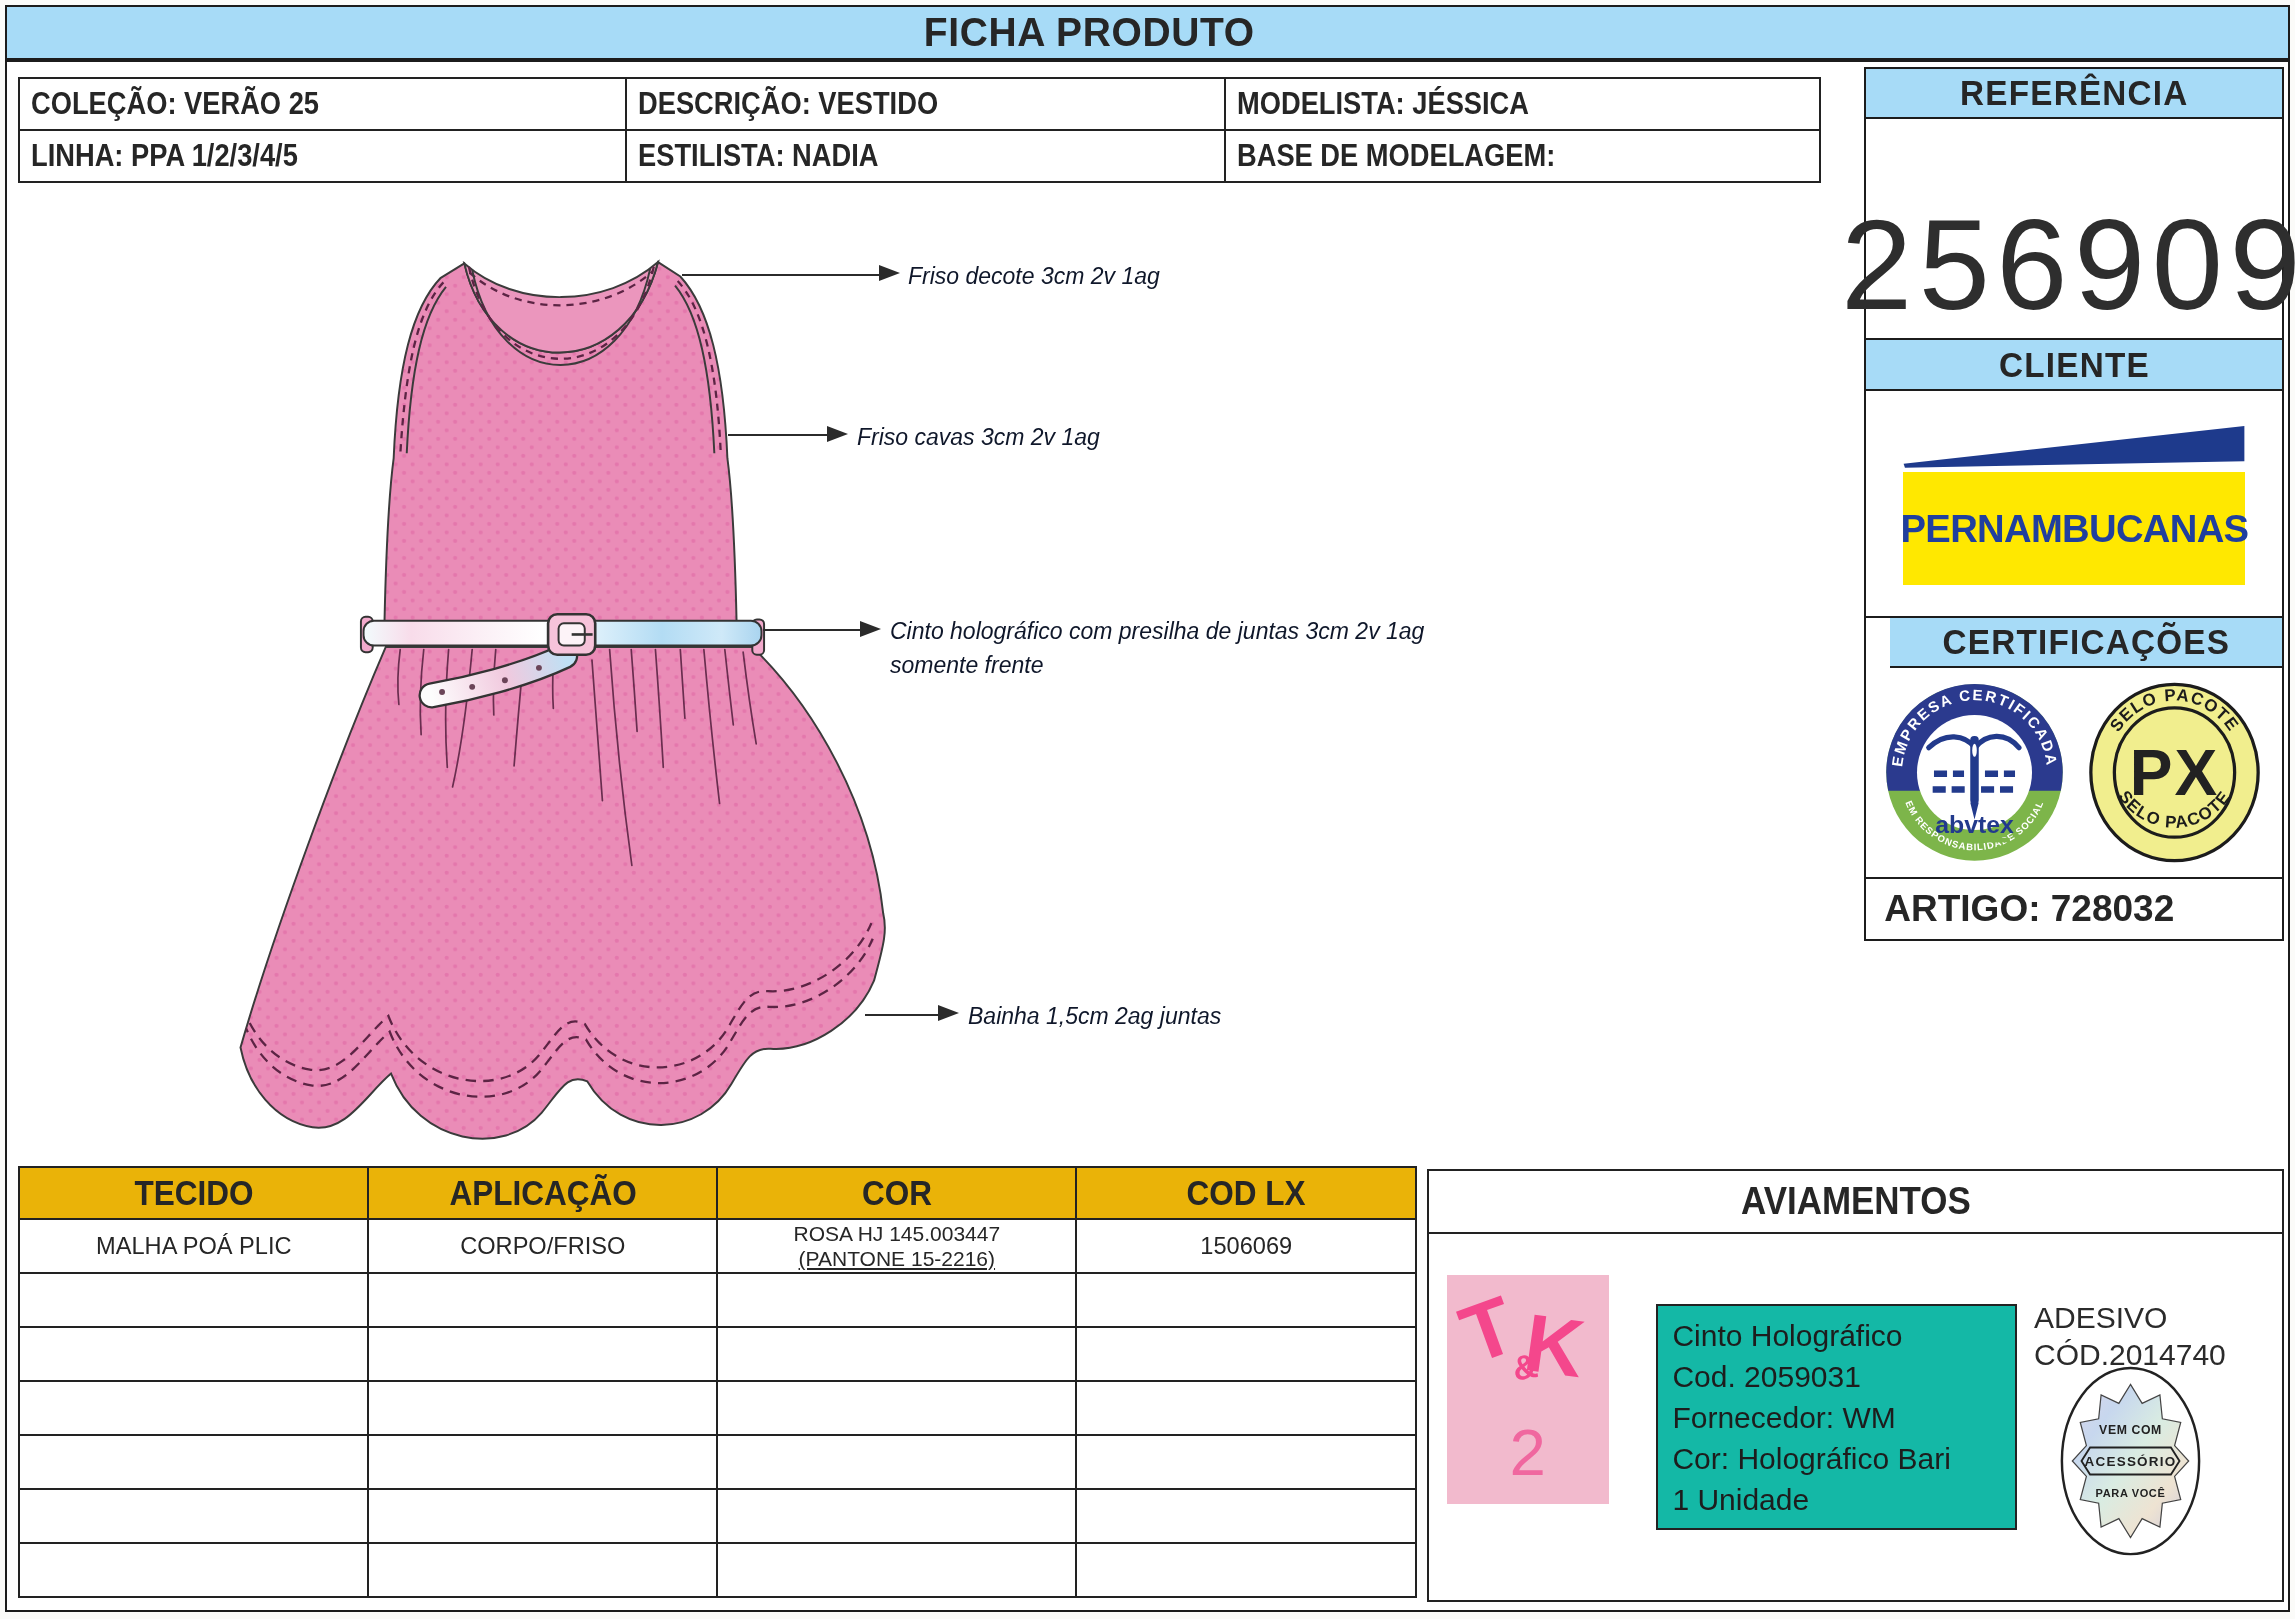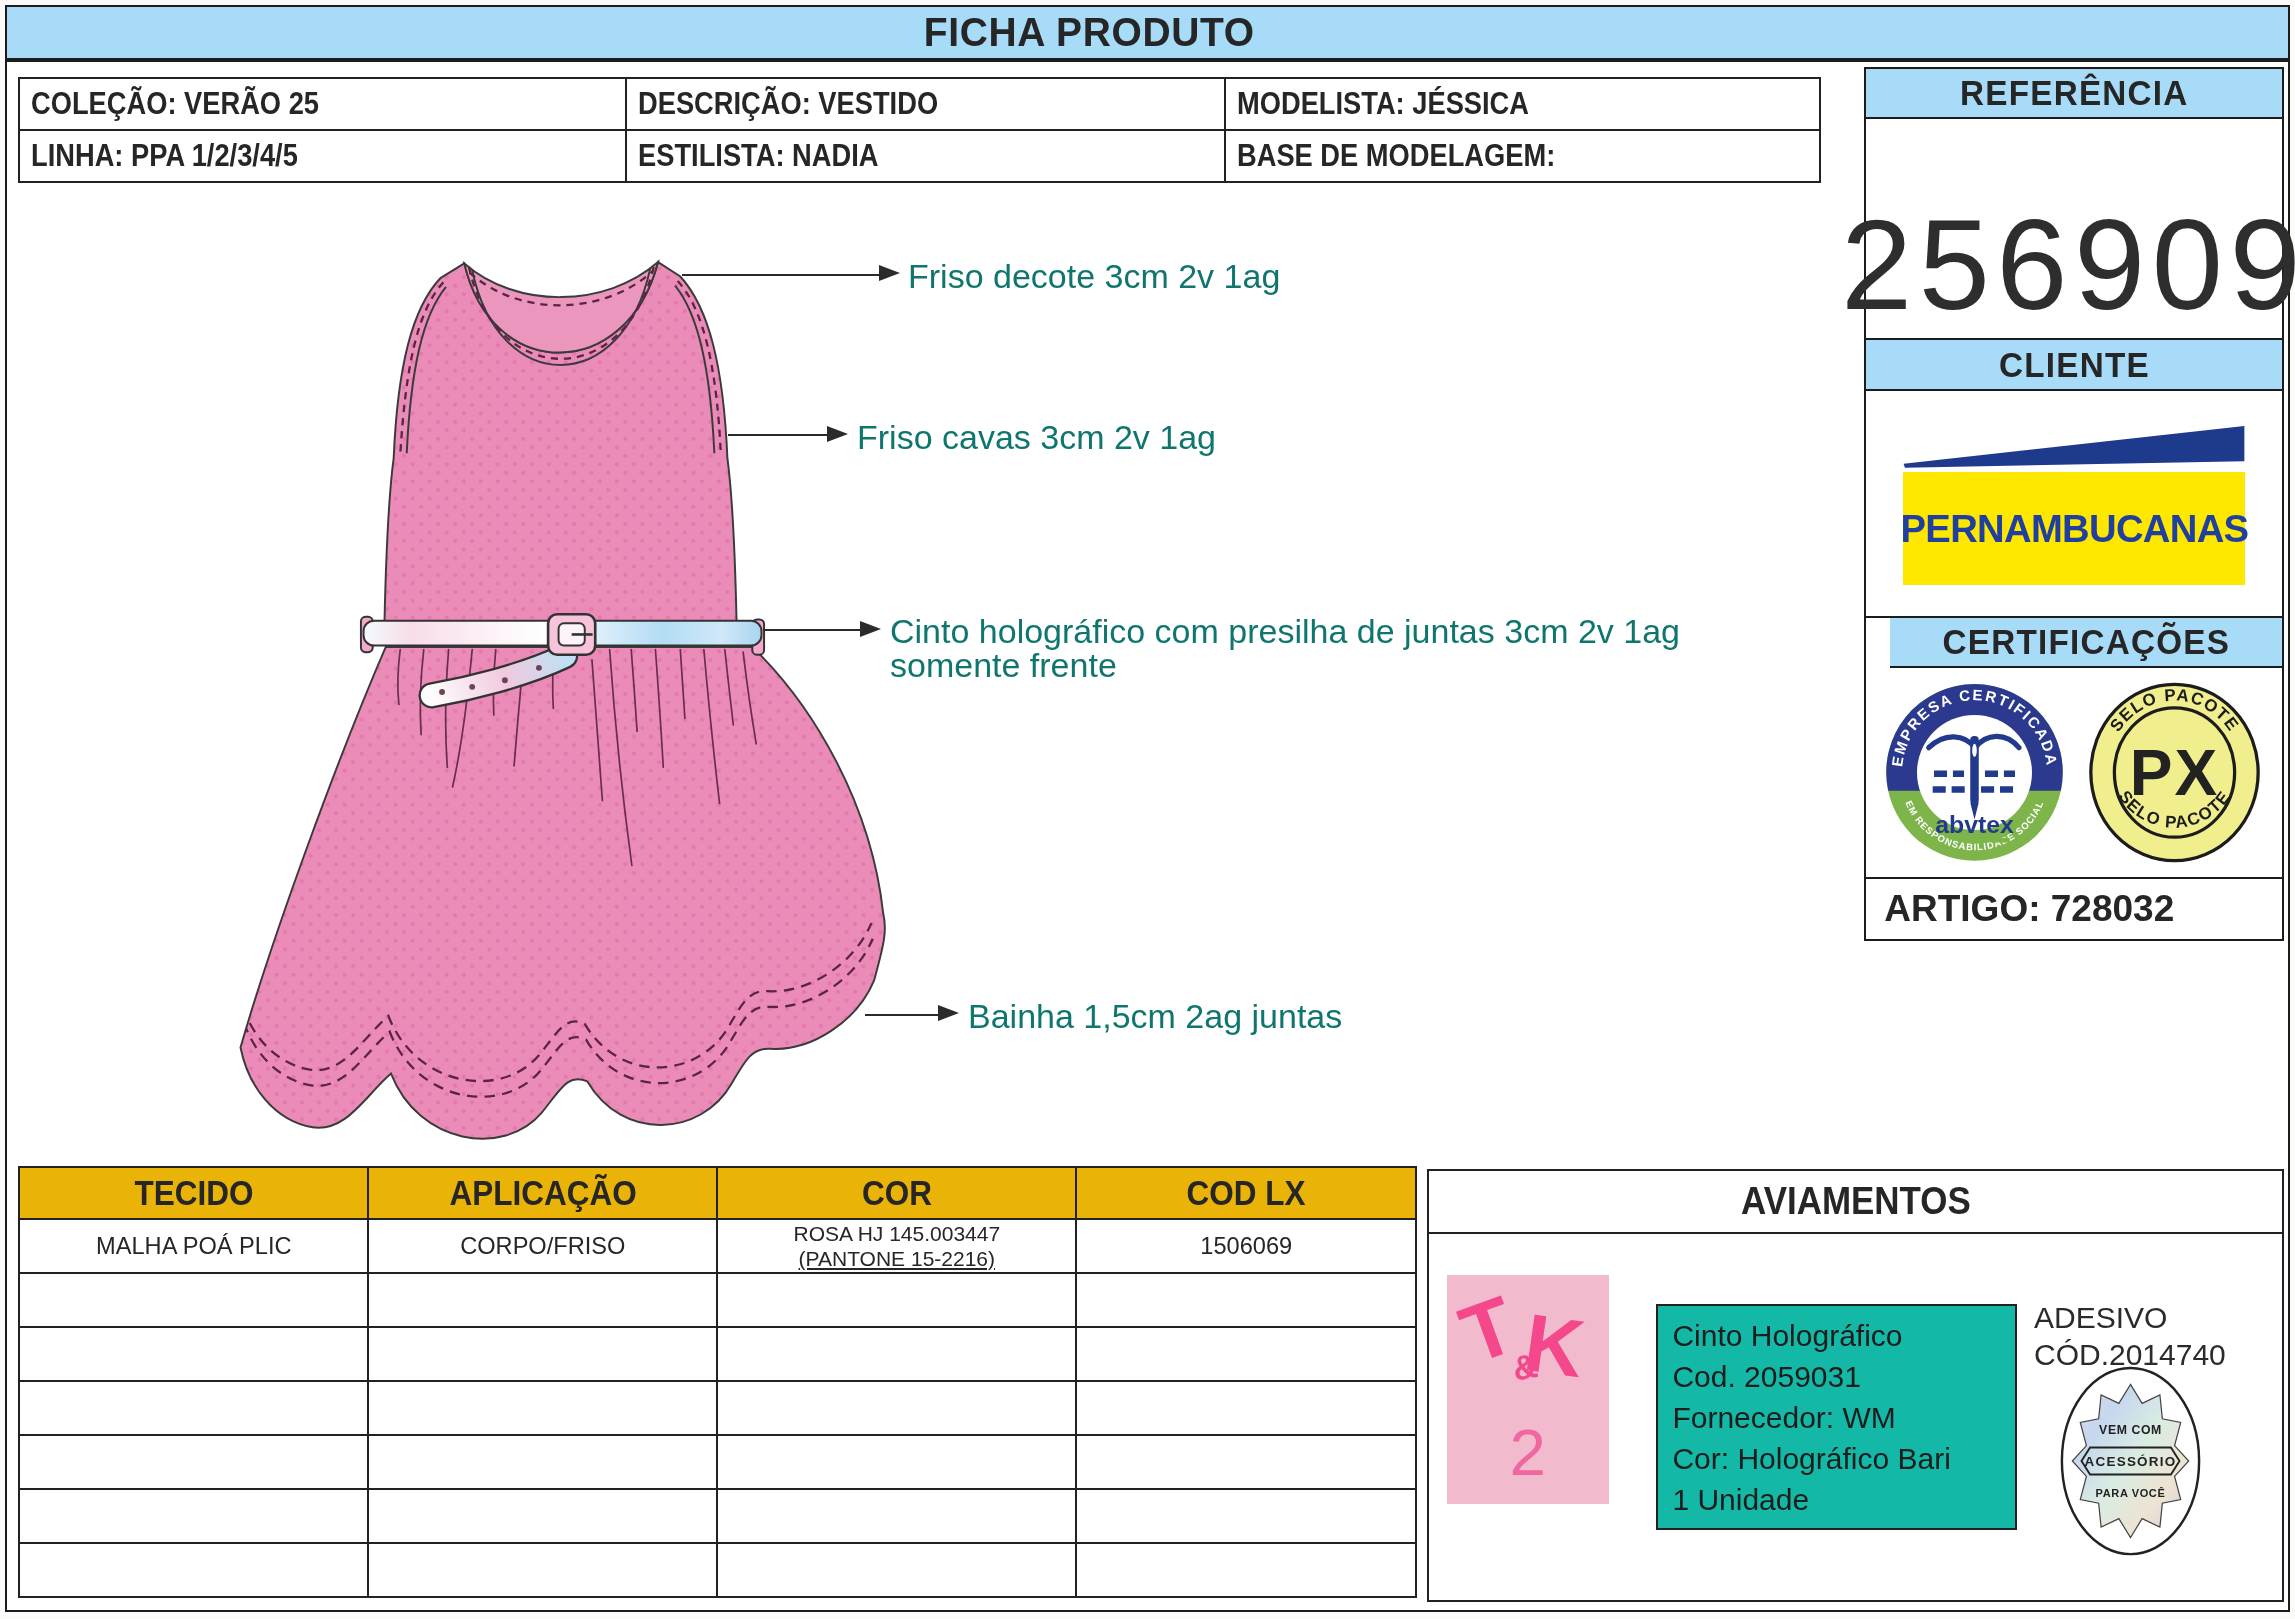--- a/index.html
+++ b/index.html
@@ -22,21 +22,21 @@
 
   
   #info-table{left:18.3px;top:77px;width:1801px;border-collapse:collapse;table-layout:fixed;}
   #info-table td{border:2px solid #222;height:50px;padding:0 0 0 10.5px;vertical-align:middle;overflow:hidden;}
   #info-table td span{display:inline-block;font-size:31px;font-weight:bold;transform:scaleX(.88);transform-origin:left center;white-space:nowrap;}
 
   
   .arrow-line{position:absolute;height:0;border-top:2px solid #2b2b2b;}
   .arrow-head{position:absolute;width:0;height:0;border-left:21px solid #2b2b2b;
     border-top:8.5px solid transparent;border-bottom:8.5px solid transparent;}
-  .ann-label{position:absolute;font-size:34px;color:#0f766e;white-space:nowrap;line-height:34px;}
+  .ann-label{position:absolute;font-size:23px;color:#0f172a;white-space:nowrap;line-height:34px;font-style:italic;}
 
   
   #materials-table{left:18.3px;top:1166px;width:1398px;border-collapse:collapse;table-layout:fixed;}
   #materials-table th{border:2px solid #222;height:48px;background:#eab308;margin-left:28px;}
   #materials-table th span{display:inline-block;font-size:35px;font-weight:bold;transform:scaleX(.9);}
   #materials-table td{border:2px solid #222;height:50px;text-align:center;vertical-align:middle;font-size:23.6px;}
   #materials-table td .cor-small{font-size:21px;line-height:25px;display:block;}
   #materials-table td .underlined{text-decoration:underline;}
 
   

